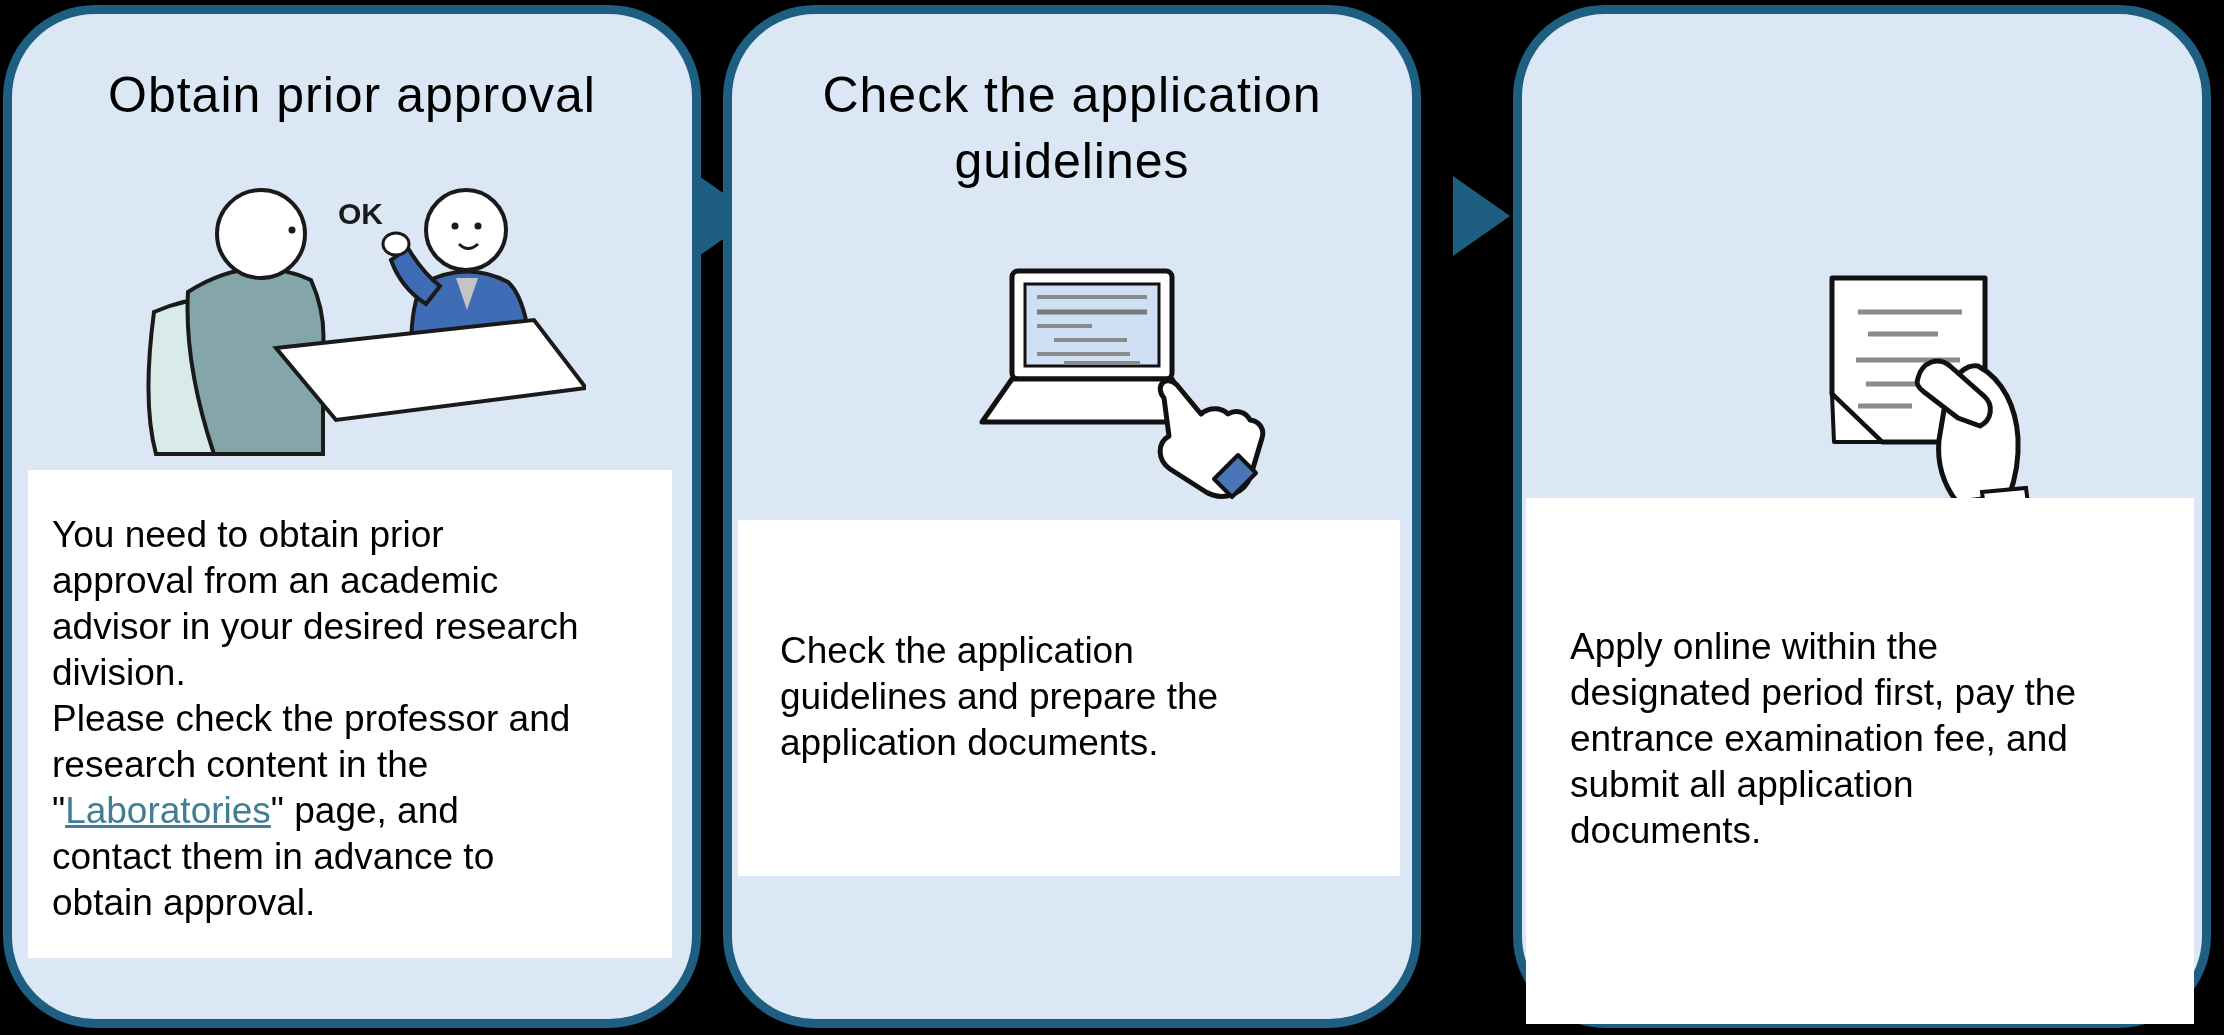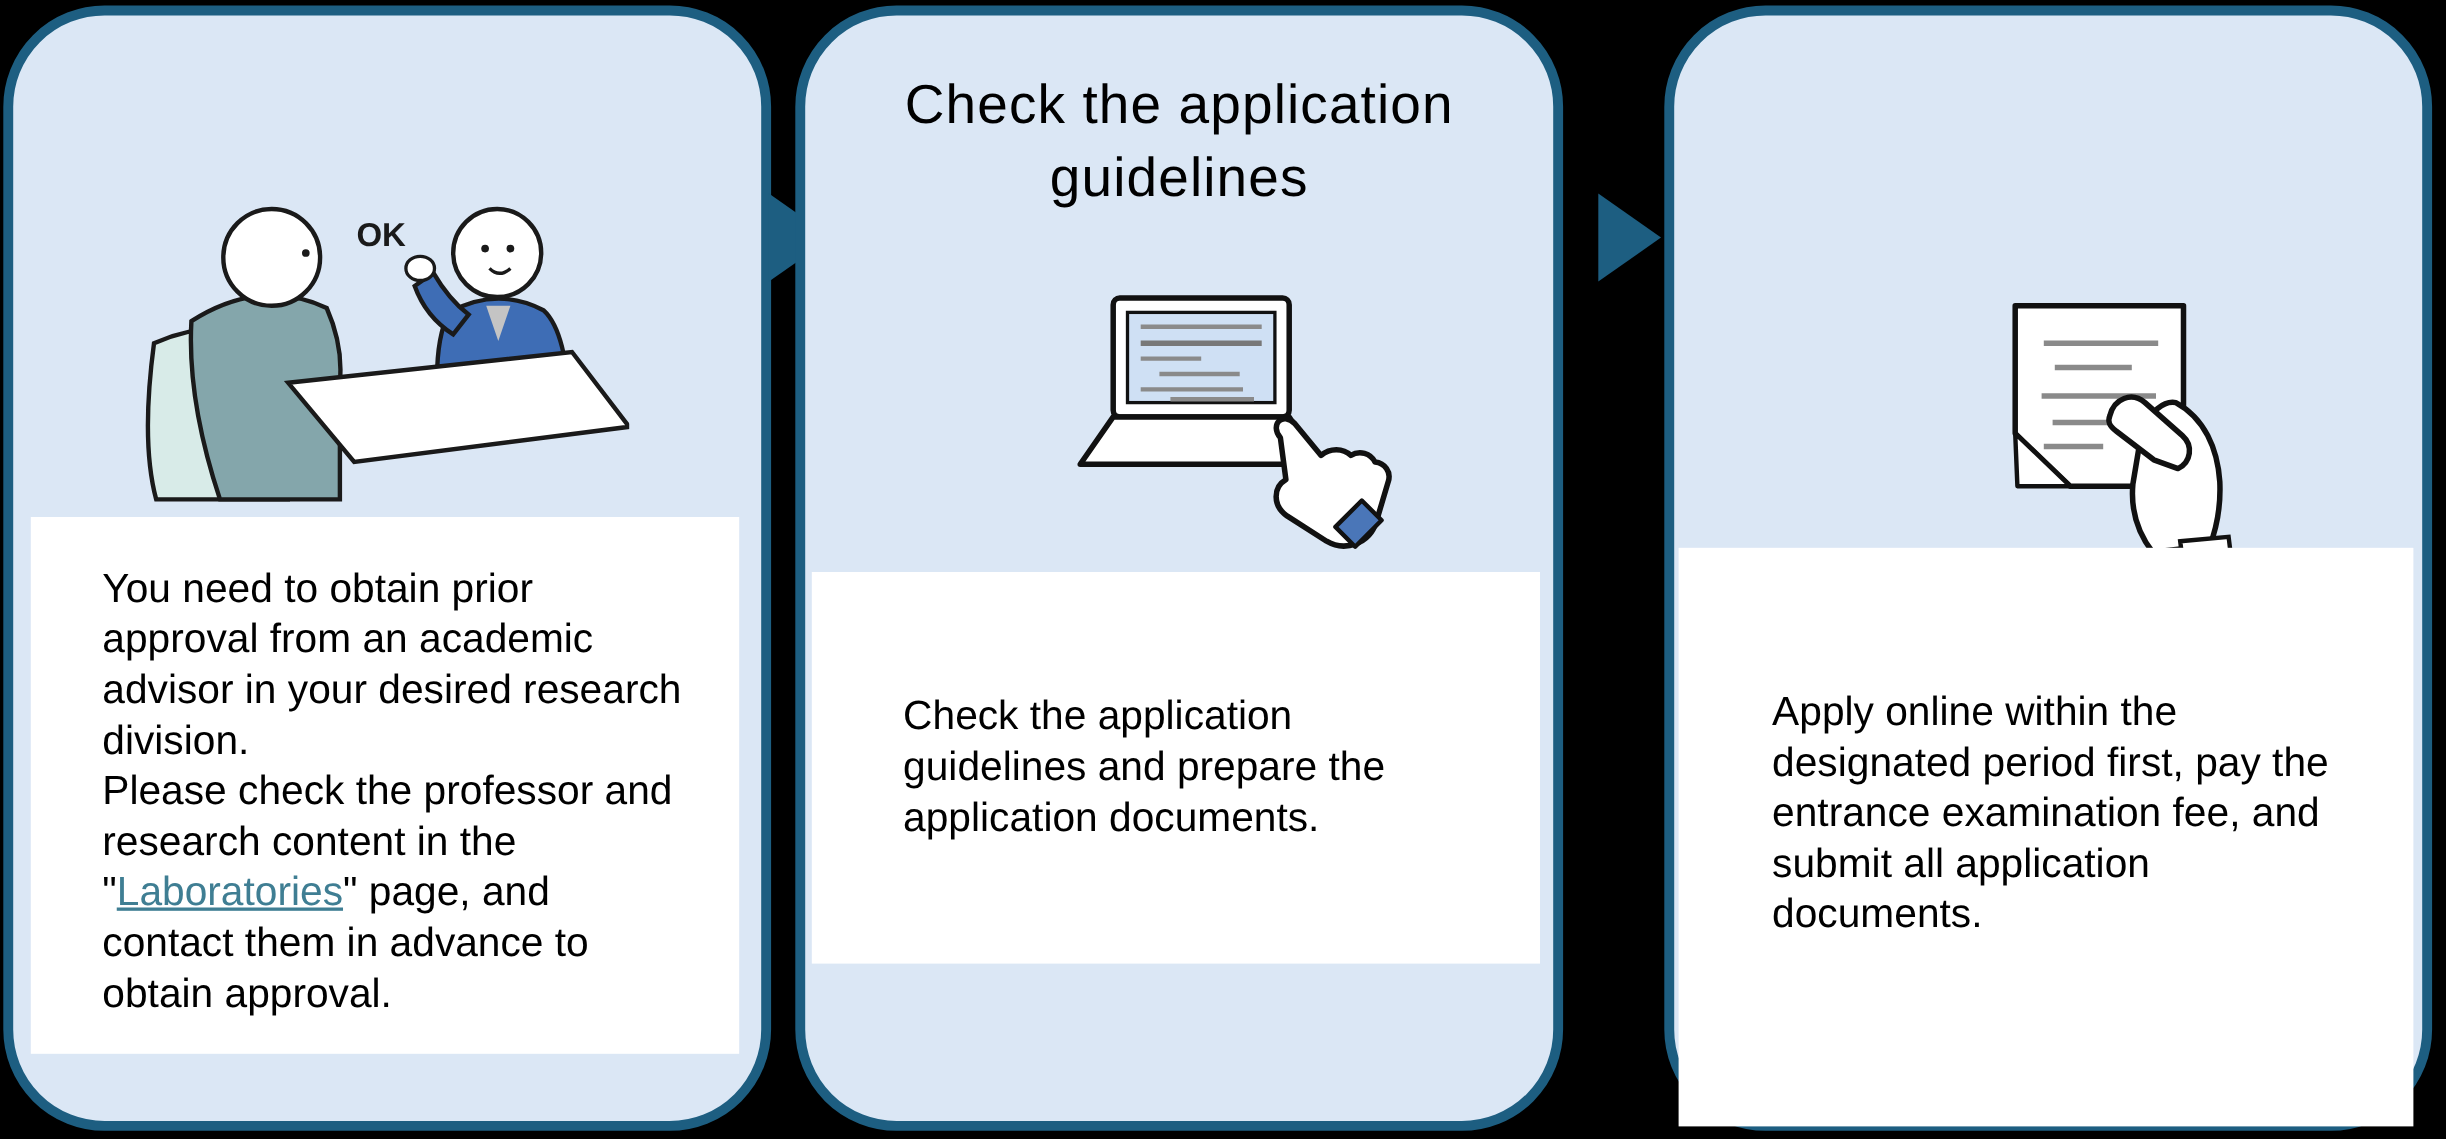--- a/index.html
+++ b/index.html
@@ -33,60 +33,60 @@
     line-height:66px;
     letter-spacing:1px;
     color:#000000;
     font-family:"Liberation Sans", sans-serif;
   }
   .card-1 .card-title { top:48px; }
   .card-2 .card-title { top:48px; }
   .card-3 .card-title { top:12px; }
 
   .illo { position:absolute; }
-  .card-1 .illo { left:100px; top:138px; width:460px; height:310px; }
+  .card-1 .illo { left:114px; top:138px; width:460px; height:310px; }
   .card-2 .illo { left:210px; top:252px; width:330px; height:255px; }
   .card-3 .illo { left:248px; top:256px; width:330px; height:250px; }
   .illo svg { display:block; width:100%; height:100%; }
 
   .text-box {
     position:absolute;
     background:#ffffff;
   }
   .card-1 .text-box { left:16px; top:456px; width:644px; height:488px; padding:42px 12px 0 24px; }
   .card-2 .text-box { left:6px;  top:506px; width:662px; height:356px; padding:108px 28px 0 42px; }
   .card-3 .text-box { left:4px;  top:484px; width:668px; height:526px; padding:126px 26px 16px 44px; }
 
   .body-text {
     font-size:37px;
     line-height:46px;
     color:#000000;
     white-space:pre-line;
     font-family:"Liberation Sans", sans-serif;
-    margin-left:41px;
   }
   .link {
     color:#3f7e93;
     cursor:pointer;
   }
   .arrow {
     position:absolute;
     width:0; height:0;
     border-top:40px solid transparent;
     border-bottom:40px solid transparent;
     border-left:57px solid #1d5e81;
     top:176px;
   }
   .arrow-1 { left:699px; }
   .arrow-2 { left:1453px; }
 </style>
 </head>
 <body>
 
 <section class="card card-1">
+  <h2 class="card-title">Obtain prior approval</h2>
   <div class="illo">
     <svg viewBox="0 0 460 310">
 
       <path d="M28 160 Q16 250 30 302 L150 302 Q166 225 156 160 Q92 132 28 160 Z" fill="#d8ebe8" stroke="#1a1a1a" stroke-width="4"></path>
 
       <path d="M62 140 Q125 100 185 128 Q200 162 197 195 L197 302 L88 302 Q58 212 62 140 Z" fill="#84a6ab" stroke="#1a1a1a" stroke-width="4"></path>
 
       <circle cx="135" cy="82" r="44" fill="#ffffff" stroke="#1a1a1a" stroke-width="4"></circle>
       <circle cx="166" cy="78" r="3.5" fill="#1a1a1a"></circle>
 

